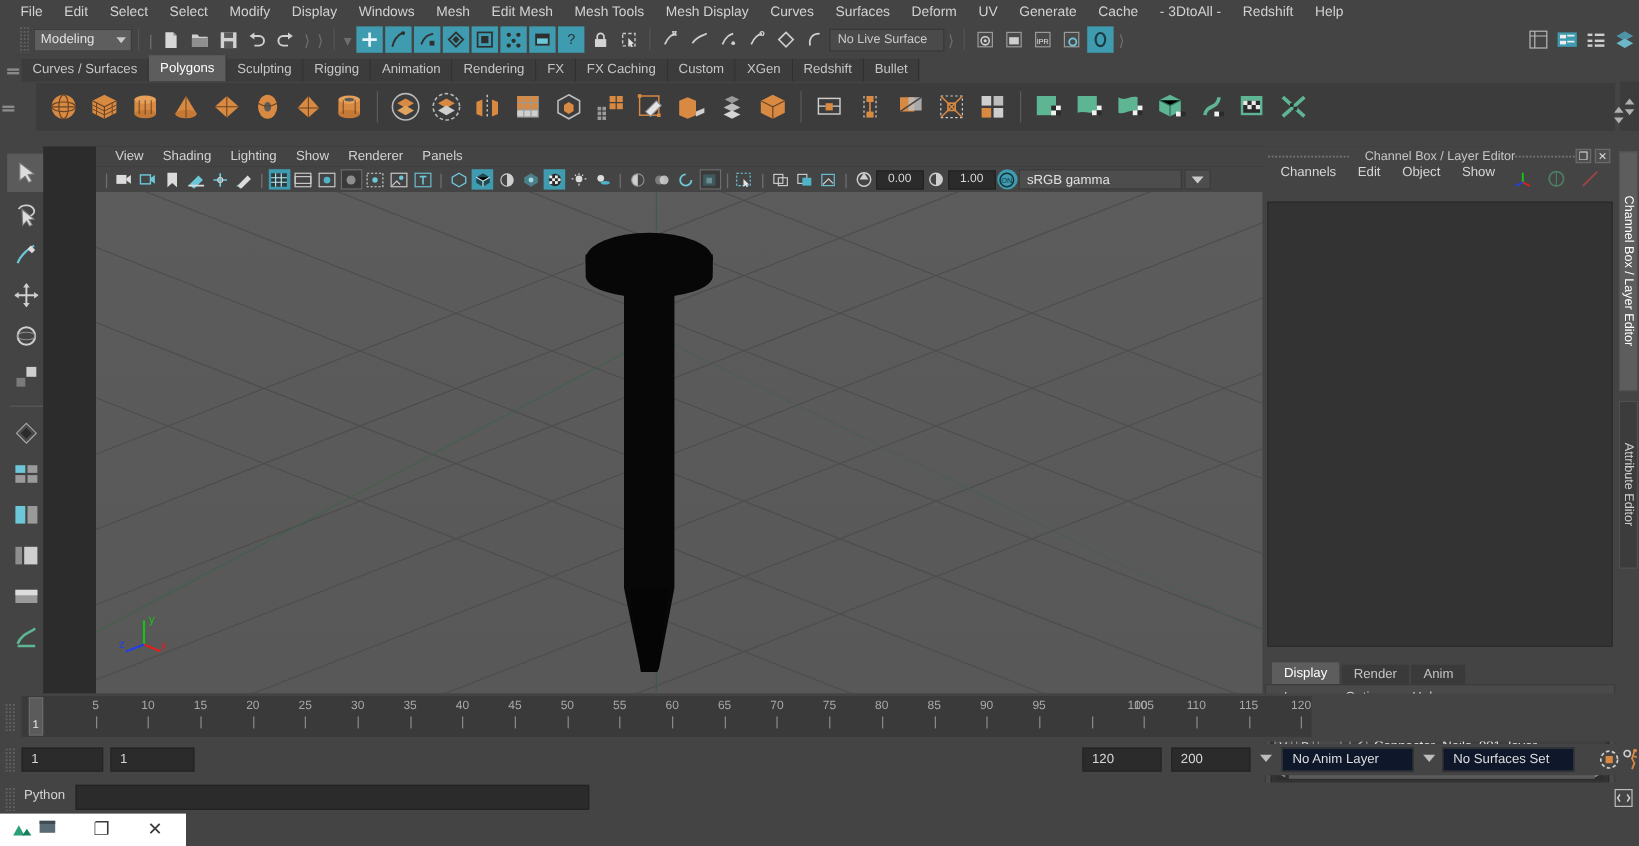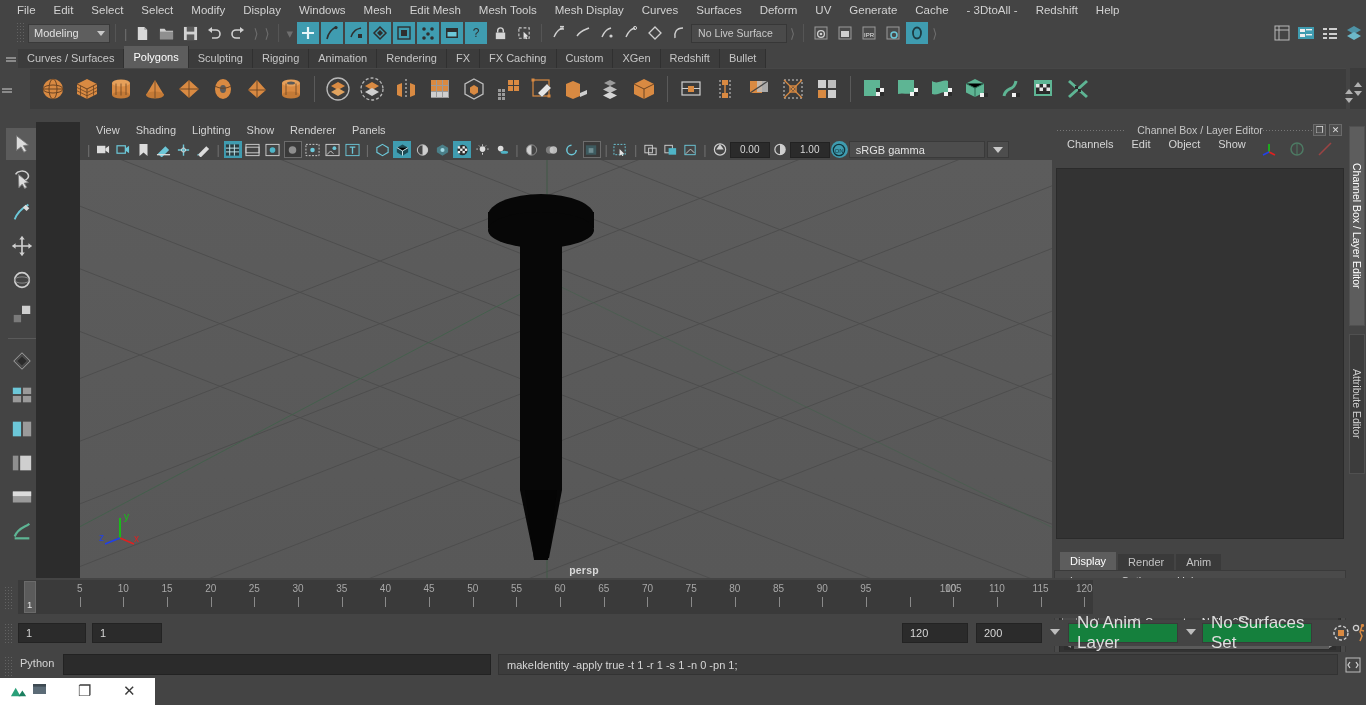--- a/index.html
+++ b/index.html
@@ -122,21 +122,21 @@
   .tl-ticks { position:absolute; left:0; top:0; width:100%; height:34px; }
   .tl-lbl { position:absolute; top:3px; font-size:10px; color:#a8a8a8; transform:translateX(-50%);}
   .tl-tick { position:absolute; top:17px; width:1px; height:10px; background:#8a8a8a; }
   .tl-cursor { position:absolute; left:6px; top:1px; width:12px; height:32px; background:#5b5b5b; border:1px solid #6a6a6a;}
   .tl-cursor span { position:absolute; left:2px; bottom:2px; font-size:9.5px; color:#e8e8e8; }
 
   
   .rangerow { position:absolute; left:0; top:620px; width:1366px; height:26px; background:#444444; }
   .rfield { height:20px; background:#2b2b2b; border:1px solid #232323; color:#d6d6d6; font-size:11px;
      display:flex; align-items:center; padding-left:7px; }
-  .combo { height:20px; background:#15803d; border:1px solid #3a3a3a; color:#dedede; font-size:17px;
+  .combo { height:20px; background:#0f172a; border:1px solid #3a3a3a; color:#dedede; font-size:11px;
      display:flex; align-items:center; padding-left:8px; }
   .combo-arw { width:0;height:0;border-left:5px solid transparent;border-right:5px solid transparent;border-top:6px solid #bdbdbd;}
 
   
   .cmdrow { position:absolute; left:0; top:652px; width:1366px; height:26px; background:#444444; }
   .cmdlabel { position:absolute; left:20px; top:657px; font-size:11px; color:#d4d4d4; }
   .cmdinput { position:absolute; left:63px; top:654px; width:428px; height:21px; background:#2b2b2b; border:1px solid #222;}
   .cmdresult { position:absolute; left:498px; top:654px; width:840px; height:21px; background:#3c3c3c;
      border:1px solid #333; display:flex; align-items:center; padding-left:8px; font-size:11px; color:#d6d6d6;}
   .cmdicon { position:absolute; right:4px; top:656px; width:18px; height:18px; display:flex; align-items:center; justify-content:center;}
@@ -1028,21 +1028,20 @@
       <div class="gizmo">
         <svg width="48" height="46" viewBox="0 0 48 46">
           <line x1="22" y1="30" x2="22" y2="10" stroke="#14c414" stroke-width="1.8"></line>
           <text x="26" y="12" font-size="10" fill="#14c414" font-family="Liberation Sans">y</text>
           <line x1="22" y1="30" x2="36" y2="36" stroke="#e02020" stroke-width="1.8"></line>
           <text x="36" y="34" font-size="10" fill="#e02020" font-family="Liberation Sans">x</text>
           <line x1="22" y1="30" x2="7" y2="36" stroke="#2040e8" stroke-width="1.8"></line>
           <text x="1" y="33" font-size="10" fill="#2040e8" font-family="Liberation Sans">z</text>
         </svg>
       </div>
-      <div class="camlabel">persp</div>
     </div>
   </div>
 
   <div class="rightpanel">
     <div class="rp-title">
       <span class="dots" style="left:4px; width:68px;"></span>
       <span>Channel Box / Layer Editor</span>
       <span class="dots" style="left:210px; width:52px;"></span>
       <span class="rp-btn" style="right:22px;">❐</span>
       <span class="rp-btn" style="right:6px;">✕</span>
@@ -1232,23 +1231,20 @@
           <path d="M10 2l-2 6 2 4-2 5M8 6l4 1" stroke="#d98a42" stroke-width="1.5" fill="none"></path>
           <circle cx="10.5" cy="1.5" r="1.6" fill="#d98a42"></circle>
         </svg></span>
   </div>
 
   <div class="cmdrow">
     <span class="grip" style="position:absolute;left:4px;top:4px;height:20px;"></span>
   </div>
   <span class="cmdlabel">Python</span>
   <input class="cmdinput" value="" style="">
-  <div class="cmdresult">
-    <span>makeIdentity -apply true -t 1 -r 1 -s 1 -n 0 -pn 1;</span>
-  </div>
   <span class="cmdicon">
     <svg width="16" height="16" viewBox="0 0 16 16">
         <rect x="1" y="1" width="14" height="14" fill="none" stroke="#bdbdbd"></rect>
         <path d="M5 5l-2 3 2 3M11 5l2 3-2 3" stroke="#cfcfcf" fill="none" stroke-width="1.3"></path>
       </svg>
     </span>
 
   <div class="helpline"></div>
   <div class="taskbar">
     <span class="tbicon" style="left:10px;">

